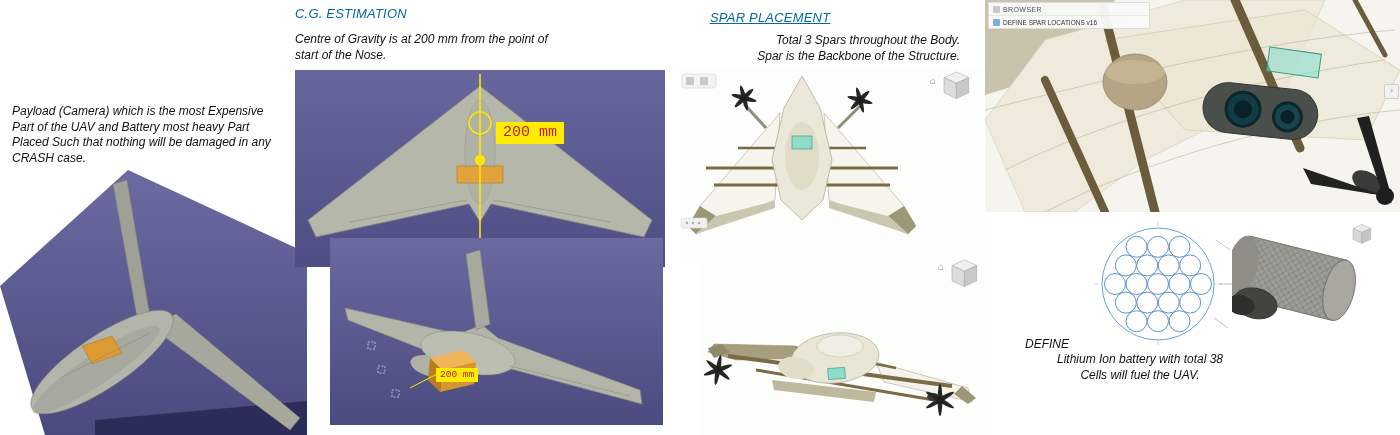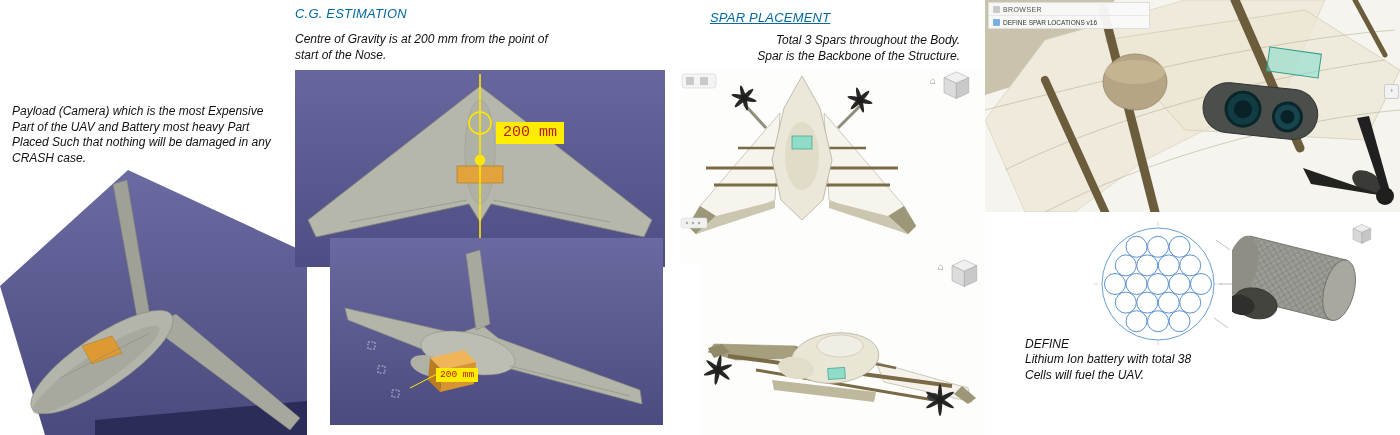--- a/index.html
+++ b/index.html
@@ -310,16 +310,16 @@
 
   <svg class="panel" style="left:1352px;top:222px;" width="22" height="22" viewBox="0 0 22 22">
     <g transform="translate(1,1) scale(0.68)" stroke="#9a9a9a" stroke-width="0.6">
       <polygon points="0,8 13,2 26,8 13,14" fill="#ececec"></polygon>
       <polygon points="0,8 13,14 13,30 0,24" fill="#d8d8d8"></polygon>
       <polygon points="13,14 26,8 26,24 13,30" fill="#c6c6c6"></polygon>
     </g>
   </svg>
 
   <div class="it-text" style="left:1025px;top:337px;width:230px;">DEFINE</div>
-  <div class="it-text" style="left:1025px;top:352px;width:230px;">Lithium Ion battery with total 38
+  <div class="it-text" style="left:1025px;top:352px;width:230px;text-align:center;">Lithium Ion battery with total 38
 Cells will fuel the UAV.</div>
 
 </div>
 
 </body></html>

